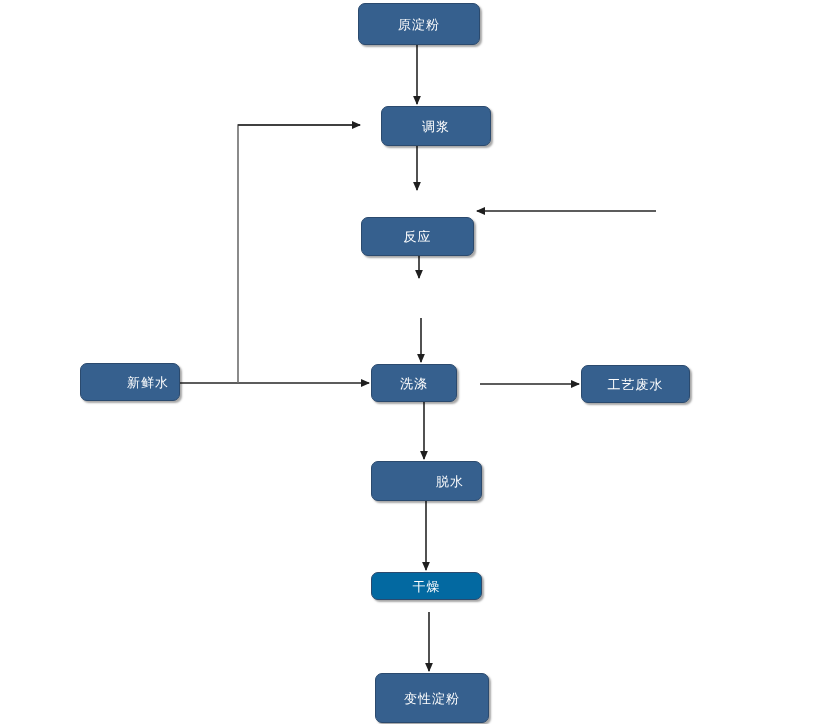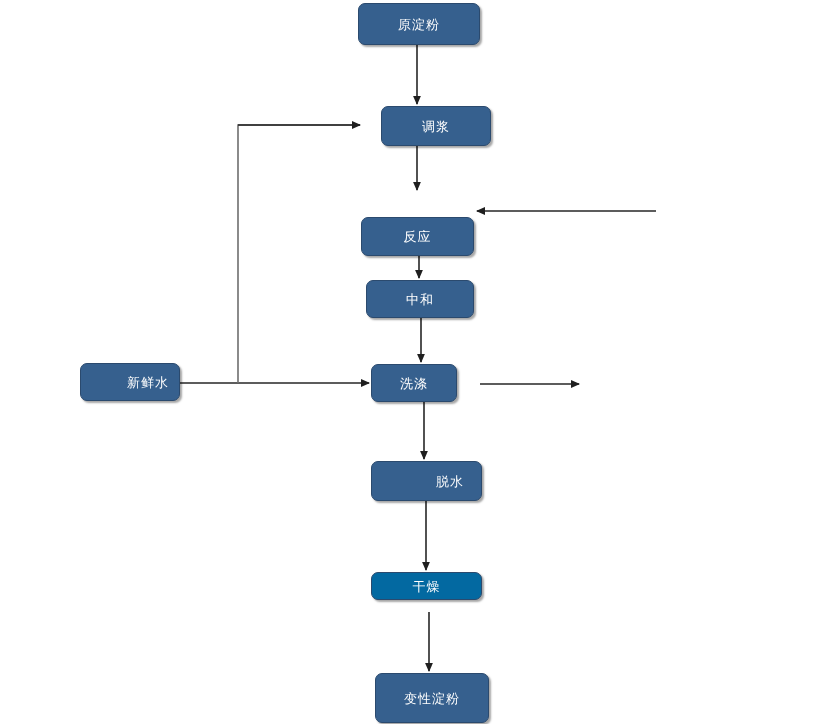--- a/index.html
+++ b/index.html
@@ -90,32 +90,32 @@
 
   <div class="node" style="left: 381px; top: 106px; width: 110px; height: 40px; background: rgb(54, 96, 142); border-color: rgb(43, 74, 110); color: rgb(255, 255, 255);">
     <span class="node-label">调浆</span>
   </div>
 
   <div class="node" style="left: 361px; top: 192px; width: 113px; height: 39px; background: rgb(54, 96, 142); border-color: rgb(43, 74, 110); color: rgb(255, 255, 255); margin-top: 25px;">
     <span class="node-label">反应</span>
   </div>
 
 
-  <div class="node" style="left: 366px; top: 280px; width: 108px; height: 38px; background: rgb(54, 96, 142); border-color: rgb(43, 74, 110); color: rgb(255, 255, 255);">
-    <span class="node-label">中和</span>
-  </div>
 
   <div class="node" style="left: 80px; top: 363px; width: 100px; height: 38px; background: rgb(54, 96, 142); border-color: rgb(43, 74, 110); color: rgb(255, 255, 255); padding-left: 36px;">
     <span class="node-label">新鲜水</span>
   </div>
 
   <div class="node" style="left: 371px; top: 364px; width: 86px; height: 38px; background: rgb(54, 96, 142); border-color: rgb(43, 74, 110); color: rgb(255, 255, 255);">
     <span class="node-label">洗涤</span>
   </div>
 
+  <div class="node" style="left: 581px; top: 365px; width: 109px; height: 38px; background: rgb(54, 96, 142); border-color: rgb(43, 74, 110); color: rgb(255, 255, 255);">
+    <span class="node-label">工艺废水</span>
+  </div>
 
   <div class="node" style="left: 371px; top: 461px; width: 111px; height: 40px; background: rgb(54, 96, 142); border-color: rgb(43, 74, 110); color: rgb(255, 255, 255); padding-left: 47px;">
     <span class="node-label">脱水</span>
   </div>
 
   <div class="node" style="left: 371px; top: 572px; width: 111px; height: 28px; background: #0369a1; border-color: rgb(43, 74, 110); color: rgb(255, 255, 255);">
     <span class="node-label">干燥</span>
   </div>
 
   <div class="node" style="left: 375px; top: 673px; width: 114px; height: 50px; background: rgb(54, 96, 142); border-color: rgb(43, 74, 110); color: rgb(255, 255, 255);">

